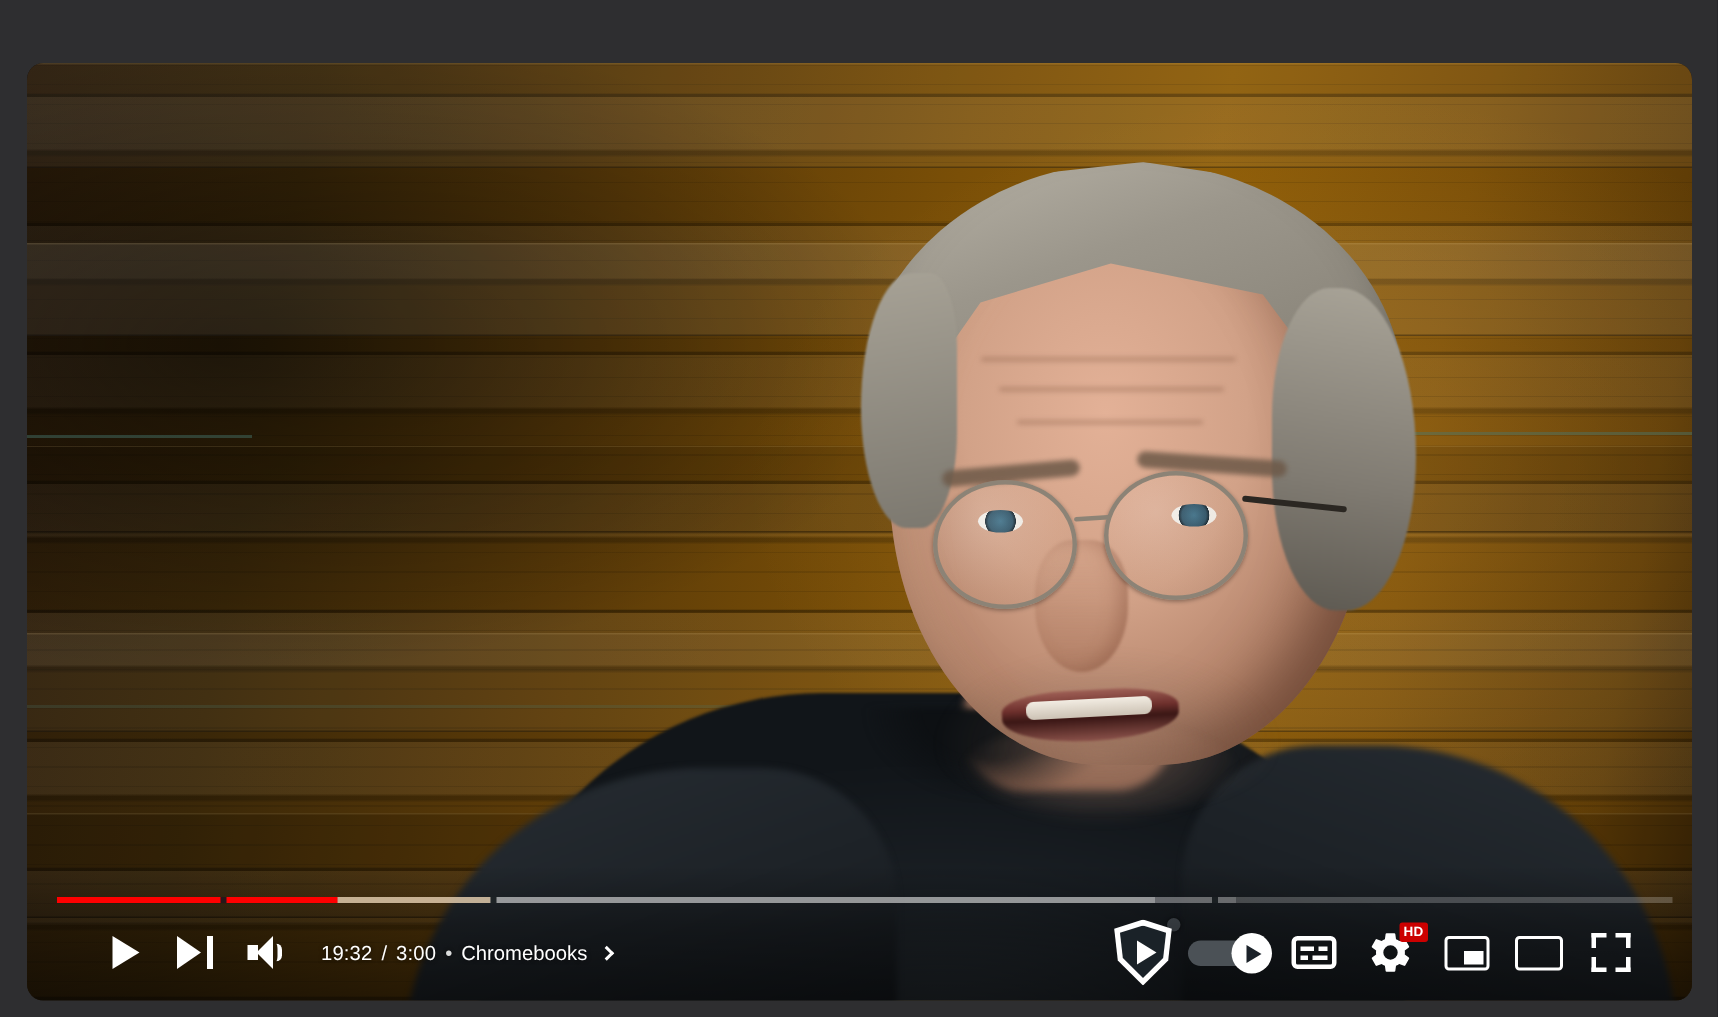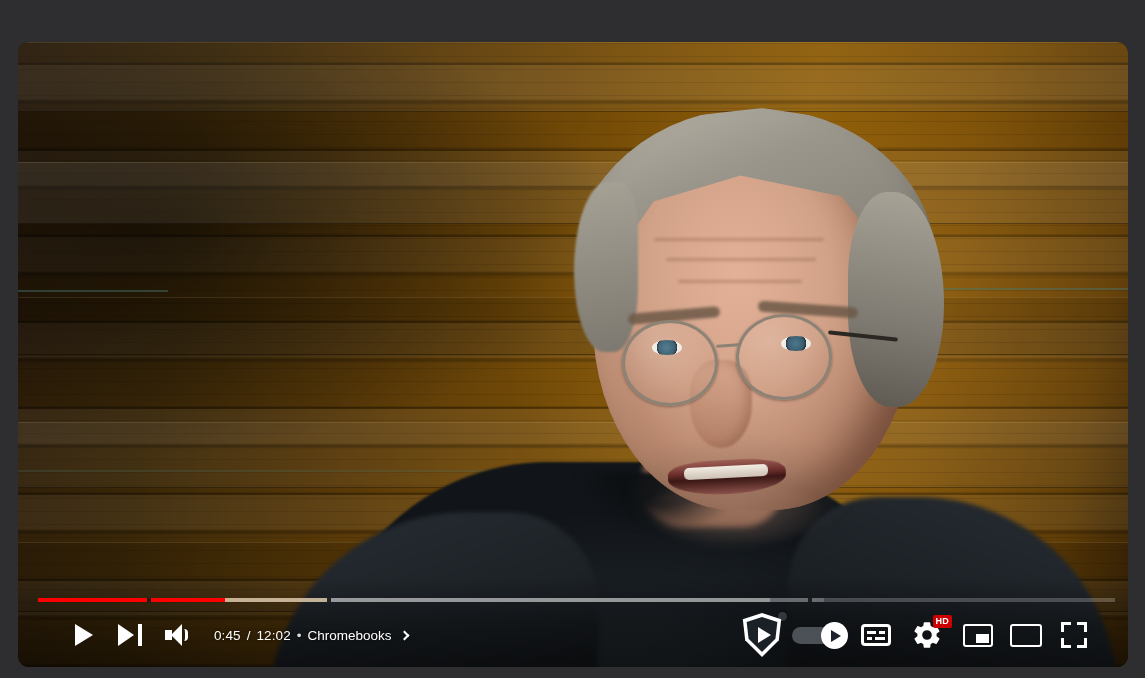--- a/index.html
+++ b/index.html
@@ -306,23 +306,23 @@
               </span>
           </div>
           <div class="cbtn">
             <span class="ico-vol">
               <span class="sp"></span>
                 <span class="cn"></span>
                 <span class="w1"></span>
             </span>
           </div>
           <div class="timetext">
-            <span class="t">0:45</span>
+            <span class="t">19:32</span>
             <span>/</span>
-            <span class="t">12:02</span>
+            <span class="t">3:00</span>
             <span class="dot">•</span>
             <span class="chaptitle">Chromebooks</span>
             <span class="chevron"></span>
           </div>
         </div>
 
         <div class="right-ctrls">
           <div class="cbtn" style="width:52px;">
             <span class="shield">
               <span class="body"></span>

